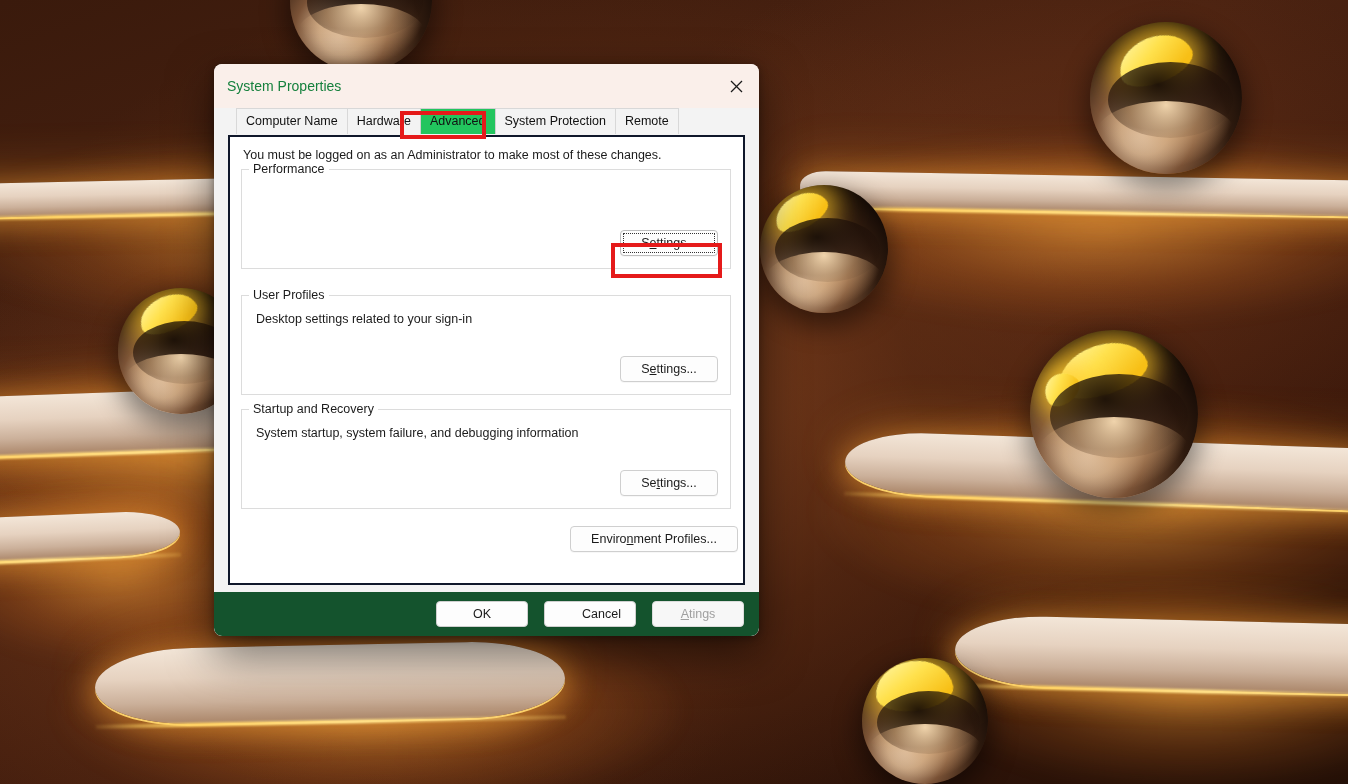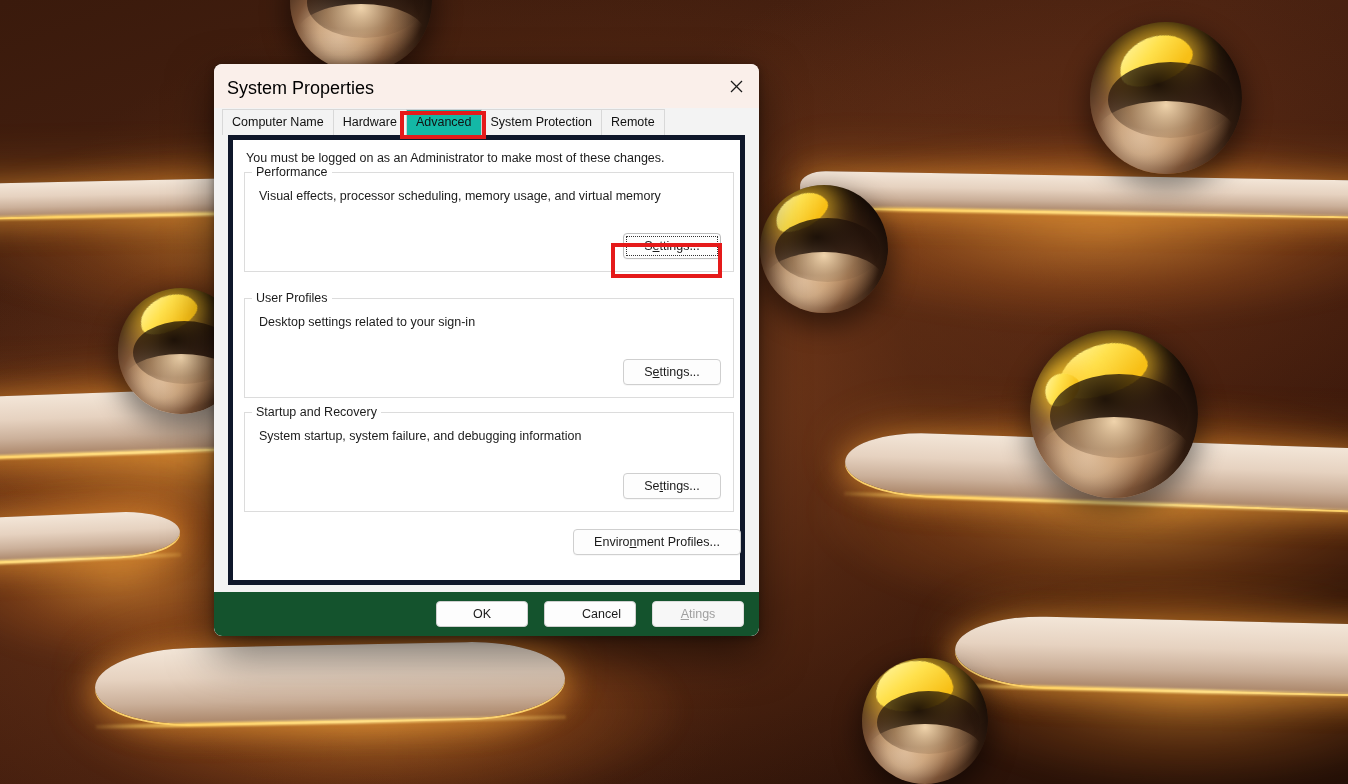--- a/index.html
+++ b/index.html
@@ -104,74 +104,74 @@
     position: relative;
     height: 44px;
     background: #faefea;
     border-top-left-radius: 8px;
     border-top-right-radius: 8px;
   }
   #title-text {
     position: absolute;
     left: 13px;
     top: 14px;
-    font-size: 18px;
-    color: #000000;
+    font-size: 14px;
+    color: #15803d;
   }
   #close-btn {
     position: absolute;
     right: 0px;
     top: 0px;
     width: 46px;
     height: 44px;
     border-top-right-radius: 8px;
     display: flex;
     align-items: center;
     justify-content: center;
     cursor: default;
   }
   #close-btn svg { display: block; }
 
   
   #tabstrip {
     position: relative;
     height: 27px;
-    padding-left: 8px;
+    padding-left: 22px;
     background: #f3f3f3;
     display: flex;
-    align-items: center;
+    align-items: flex-start;
   }
   .tab {
     height: 25px;
     line-height: 25px;
     padding: 0 9px;
     font-size: 12.5px;
     color: #111;
     background: #f3f3f3;
     border: 1px solid #d8d8d8;
     border-bottom: none;
     margin-right: -1px;
     white-space: nowrap;
     position: relative;
     cursor: default;
   }
   .tab.active {
-    background: #14b8a6;
+    background: #22c55e;
     border-color: #d0d0d0;
     z-index: 3;
   }
 
   #tabpanel {
     position: absolute;
     left: 14px;
     top: 71px;
     width: 517px;
     height: 450px;
     background: #ffffff;
-    border: 5px solid #0f172a;
+    border: 2px solid #0f172a;
     box-sizing: border-box;
   }
 
   #admin-note {
     position: absolute;
     left: 13px;
     top: 11px;
     font-size: 12.5px;
     color: #1b1b1b;
   }
@@ -331,21 +331,20 @@
       <div class="tab"><span>System Protection</span></div>
       <div class="tab"><span>Remote</span></div>
     </div>
 
     <div id="tabpanel">
 
       <div id="admin-note">You must be logged on as an Administrator to make most of these changes.</div>
 
       <div class="groupbox" style="top:32px; height:100px;">
         <div class="legend">Performance</div>
-        <div class="desc">Visual effects, processor scheduling, memory usage, and virtual memory</div>
         <div class="btn focused" style="right:12px; top:60px; width:98px; height:26px;">
           <span>
             <span>S</span><u>e</u><span>ttings...</span>
           </span>
           <span class="focusring"></span>
         </div>
       </div>
 
       <div class="groupbox" style="top:158px; height:100px;">
         <div class="legend">User Profiles</div>

